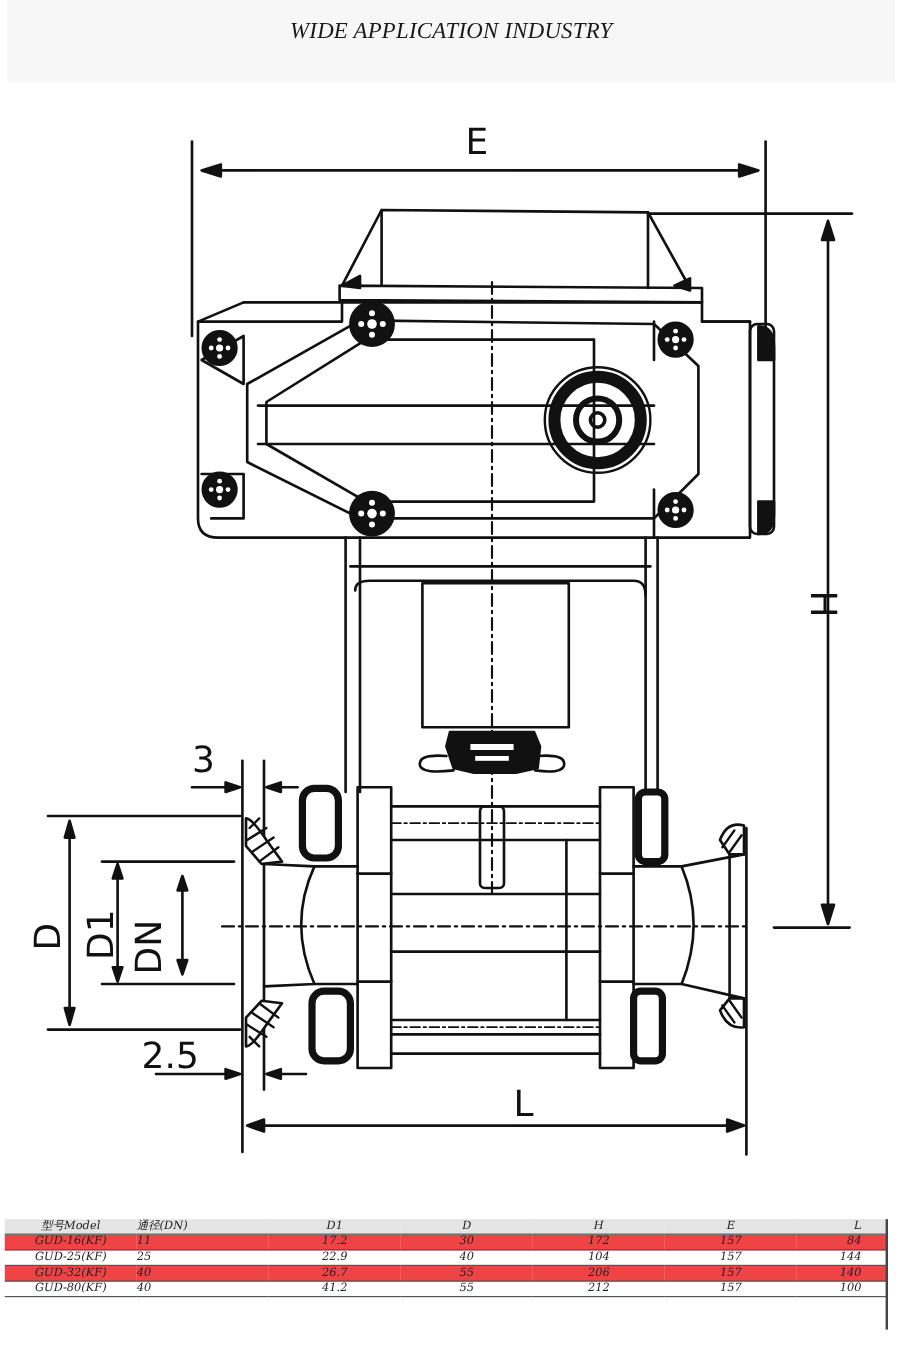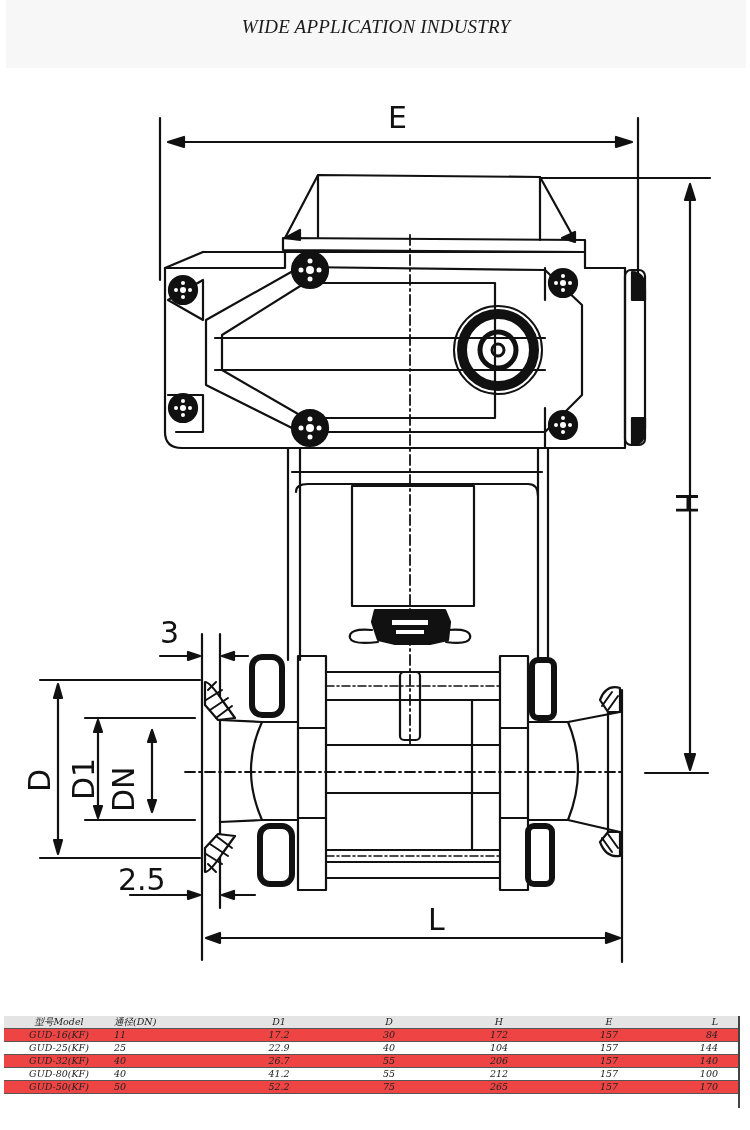--- a/index.html
+++ b/index.html
@@ -288,25 +288,16 @@
       </tr>
       <tr>
         <td class="c0">GUD-80(KF)</td>
         <td class="c1">40</td>
         <td class="c2">41.2</td>
         <td class="c3">55</td>
         <td class="c4">212</td>
         <td class="c5">157</td>
         <td class="c6">100</td>
       </tr>
-      <tr class="shade">
-        <td class="c0">GUD-50(KF)</td>
-        <td class="c1">50</td>
-        <td class="c2">52.2</td>
-        <td class="c3">75</td>
-        <td class="c4">265</td>
-        <td class="c5">157</td>
-        <td class="c6">170</td>
-      </tr>
     </tbody>
   </table>
 </div>
 <div class="right-rule"></div>
 
 </body></html>

